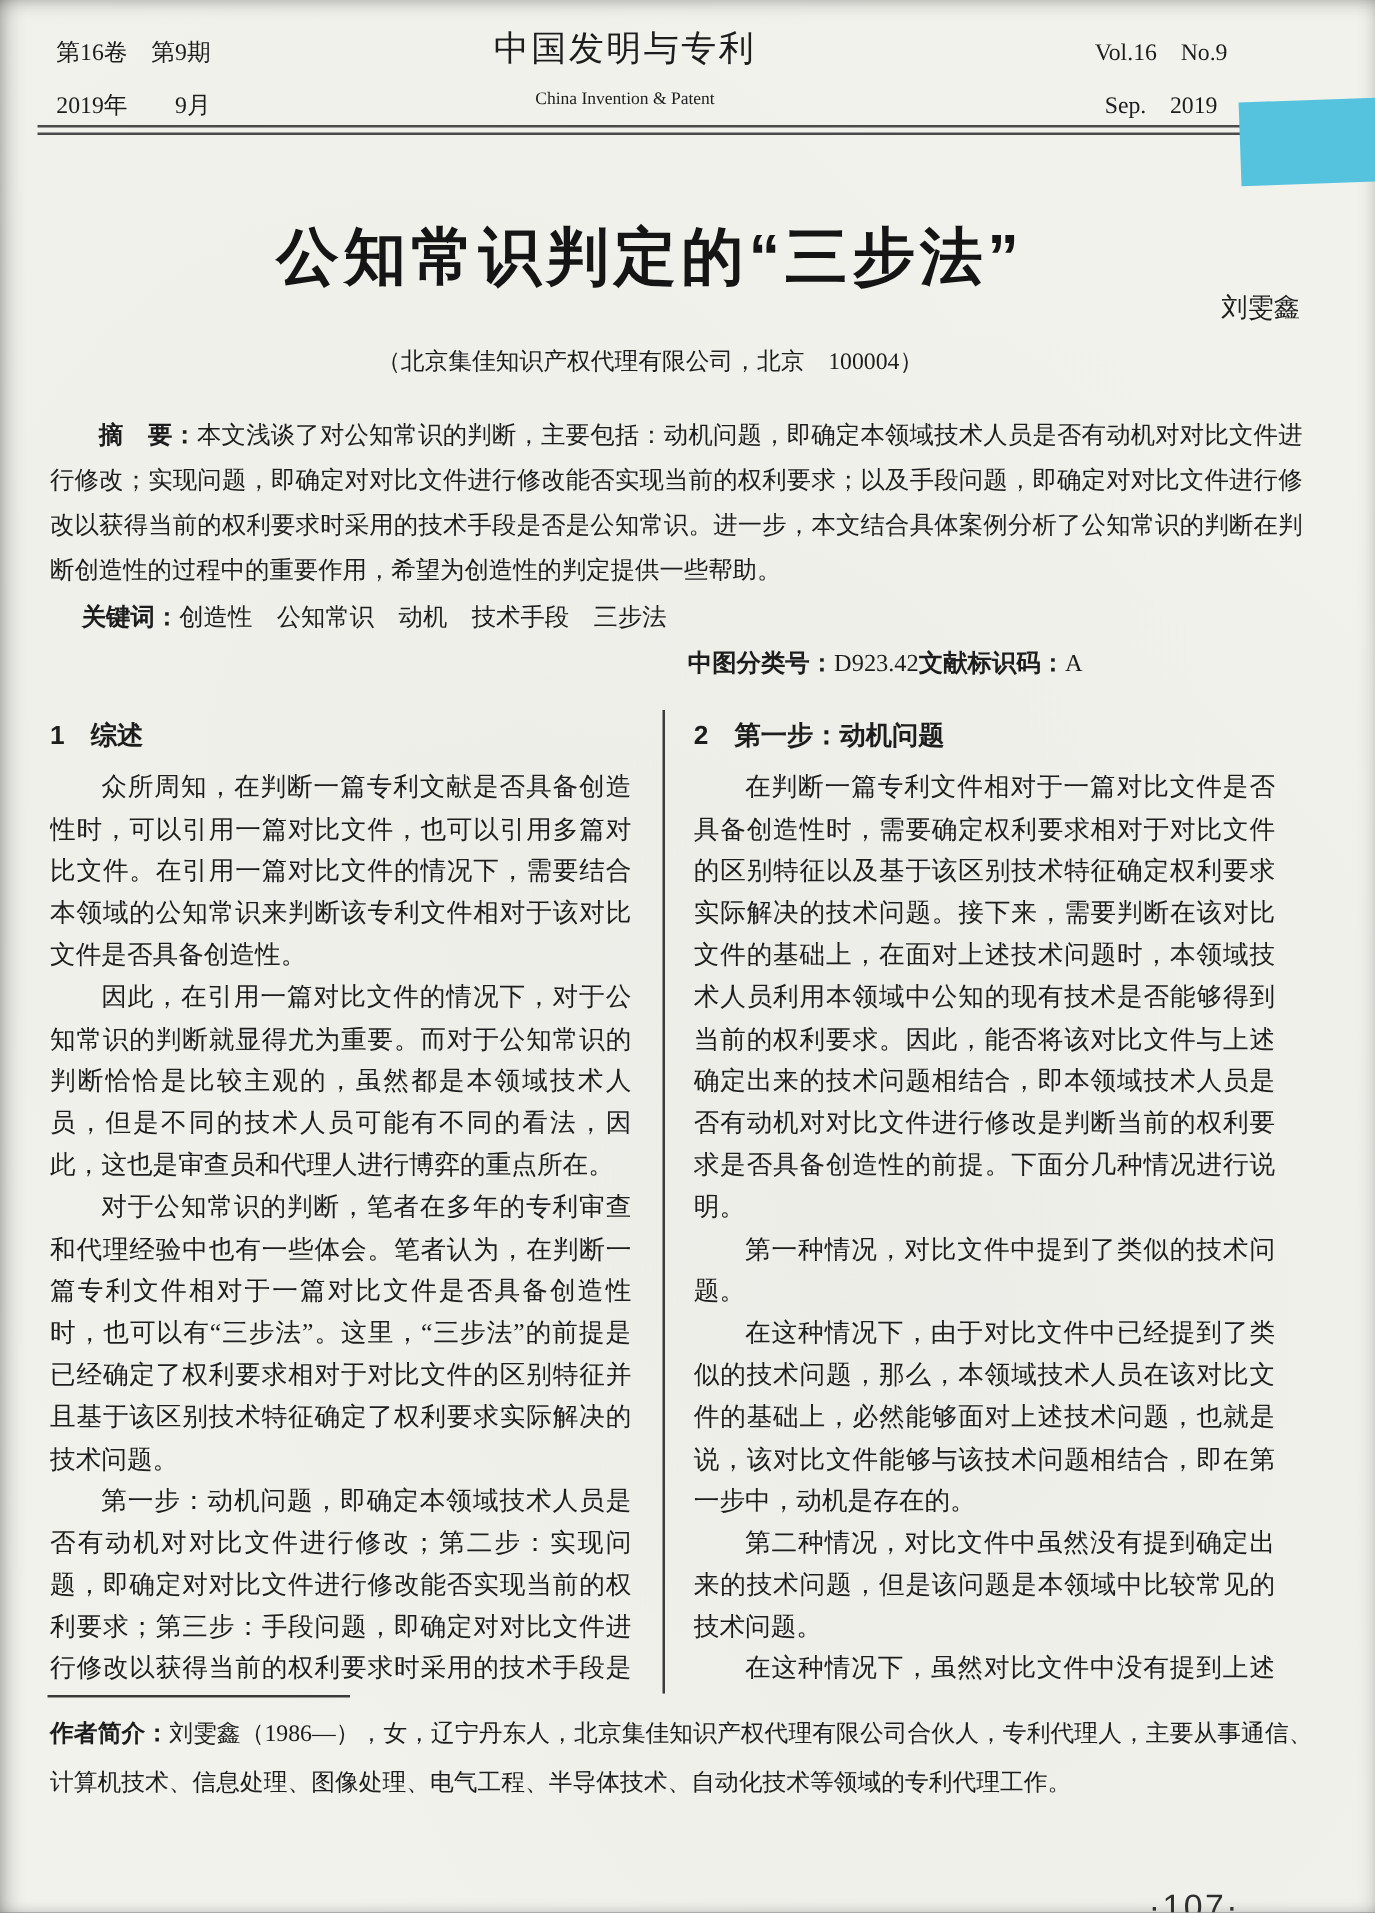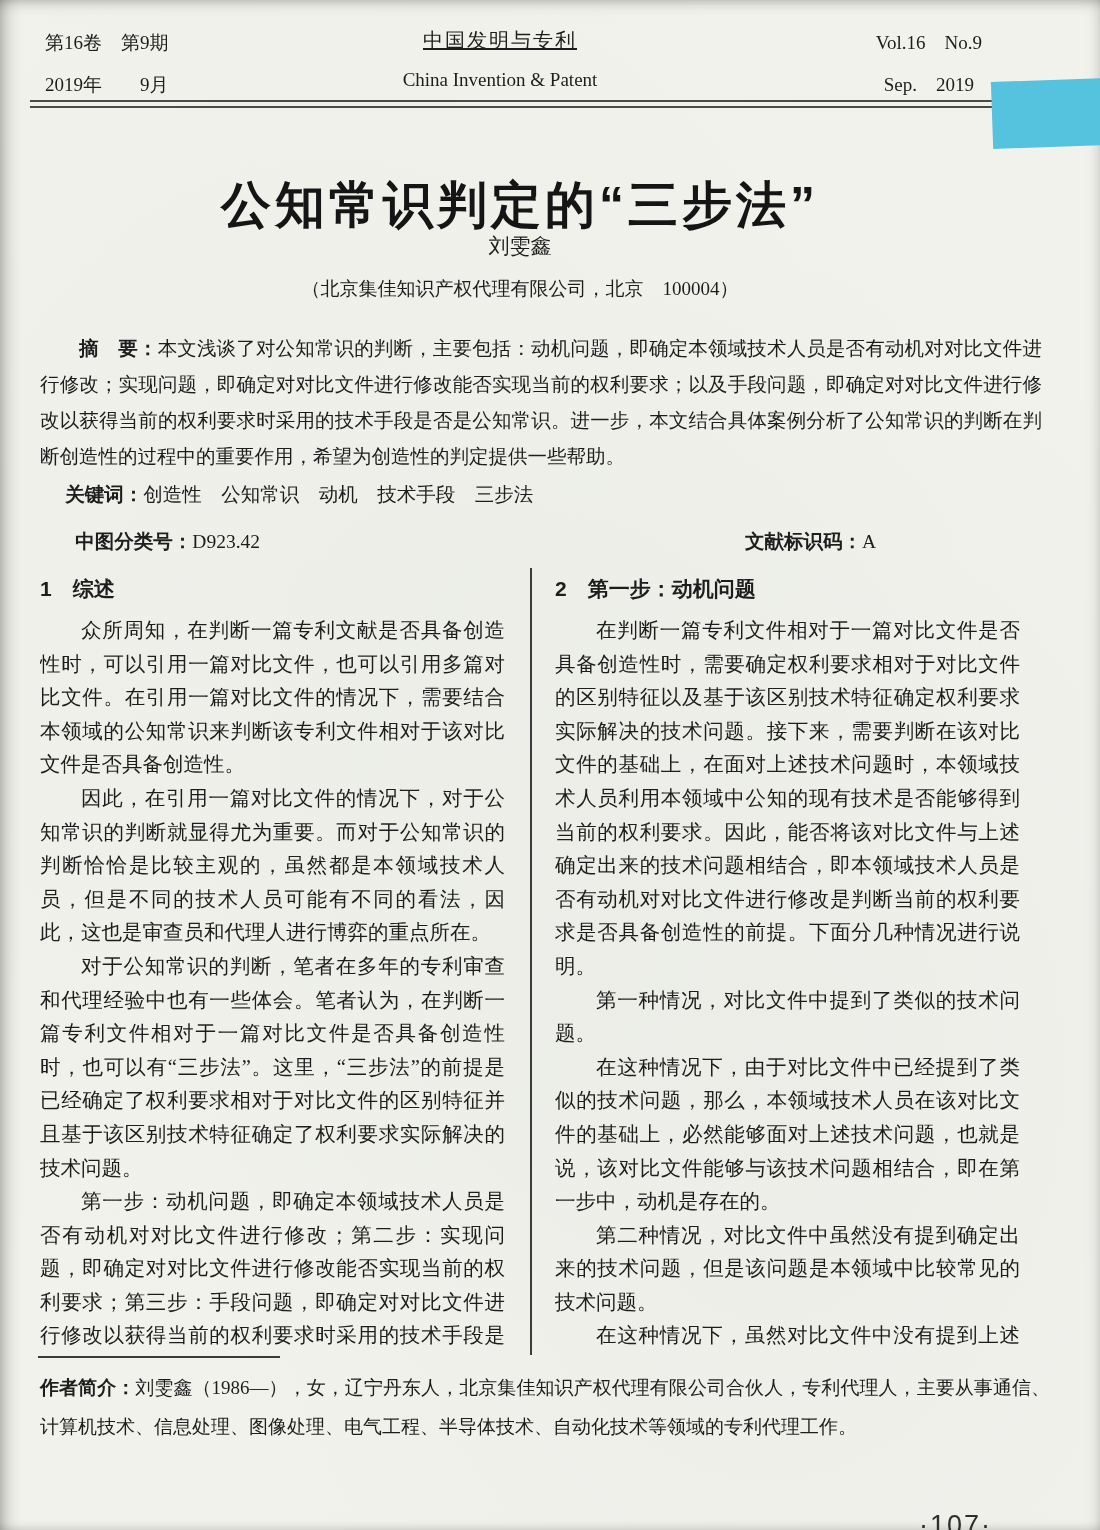--- a/index.html
+++ b/index.html
@@ -17,49 +17,49 @@
       inset -10px 0 16px -12px rgba(0,0,0,0.25),
       inset 0 -10px 14px -12px rgba(0,0,0,0.20);
     overflow:hidden;
     color:#1d1d1d;
     font-family:"Liberation Serif","DejaVu Serif",serif;
   }
 
   
   .hdr-left{position:absolute;left:45px;top:22px;font-size:19px;line-height:42px;}
   .hdr-center{position:absolute;left:0;right:100px;top:20px;text-align:center;}
-  .hdr-center .cn{font-size:20px;line-height:40px;letter-spacing:2px;text-decoration:underline;}
-  .hdr-center .en{font-size:19px;line-height:40px;}
+  .hdr-center .cn{font-size:28px;line-height:40px;letter-spacing:2px;}
+  .hdr-center .en{font-size:14px;line-height:40px;}
   .hdr-right{position:absolute;right:118px;top:22px;text-align:center;font-size:19px;line-height:42px;}
   .double-rule{
     position:absolute;left:30px;top:100px;width:962px;height:4px;
     border-top:2px solid #4a4a4a;border-bottom:2px solid #4a4a4a;
   }
   .corner-block{
     position:absolute;right:-6px;top:80px;width:114px;height:67px;
     background:#55c3de;
     transform:rotate(-2deg);
   }
 
   
   .title{
     position:absolute;left:0;right:60px;top:138px;text-align:center;
     font-family:"Liberation Sans","DejaVu Sans",sans-serif;
     font-weight:900;font-size:50px;letter-spacing:4px;color:#151515;
   }
-  .author{position:absolute;left:0;right:60px;top:232px;text-align:center;font-size:21px;}
+  .author{position:absolute;left:0;right:60px;top:232px;text-align:right;font-size:21px;}
   .affil{position:absolute;left:0;right:60px;top:276px;text-align:center;font-size:19px;}
 
   
   .meta{position:absolute;left:40px;top:330px;width:1002px;}
   .abstract{
     font-size:19.5px;line-height:36px;text-align:justify;text-indent:2em;margin:0;
   }
   .kw-line{font-size:19.5px;line-height:36px;text-indent:1.3em;margin:0;margin-top:1px;}
-  .clc-line{font-size:19.5px;line-height:36px;margin:10px;display:flex;}
+  .clc-line{font-size:19.5px;line-height:36px;margin:0;display:flex;text-align:right;}
   .clc-line .clc-left{text-indent:1.3em;width:695px;flex:none;}
   b.lead{font-family:"Liberation Sans","DejaVu Sans",sans-serif;font-weight:700;}
 
   
   .body-wrap{
     position:absolute;left:40px;top:560px;width:980px;height:795px;
     display:flex;overflow:hidden;
   }
   .col{width:465px;flex:none;font-size:20.5px;line-height:33.6px;text-align:justify;}
   .col-gap{width:50px;flex:none;position:relative;}

